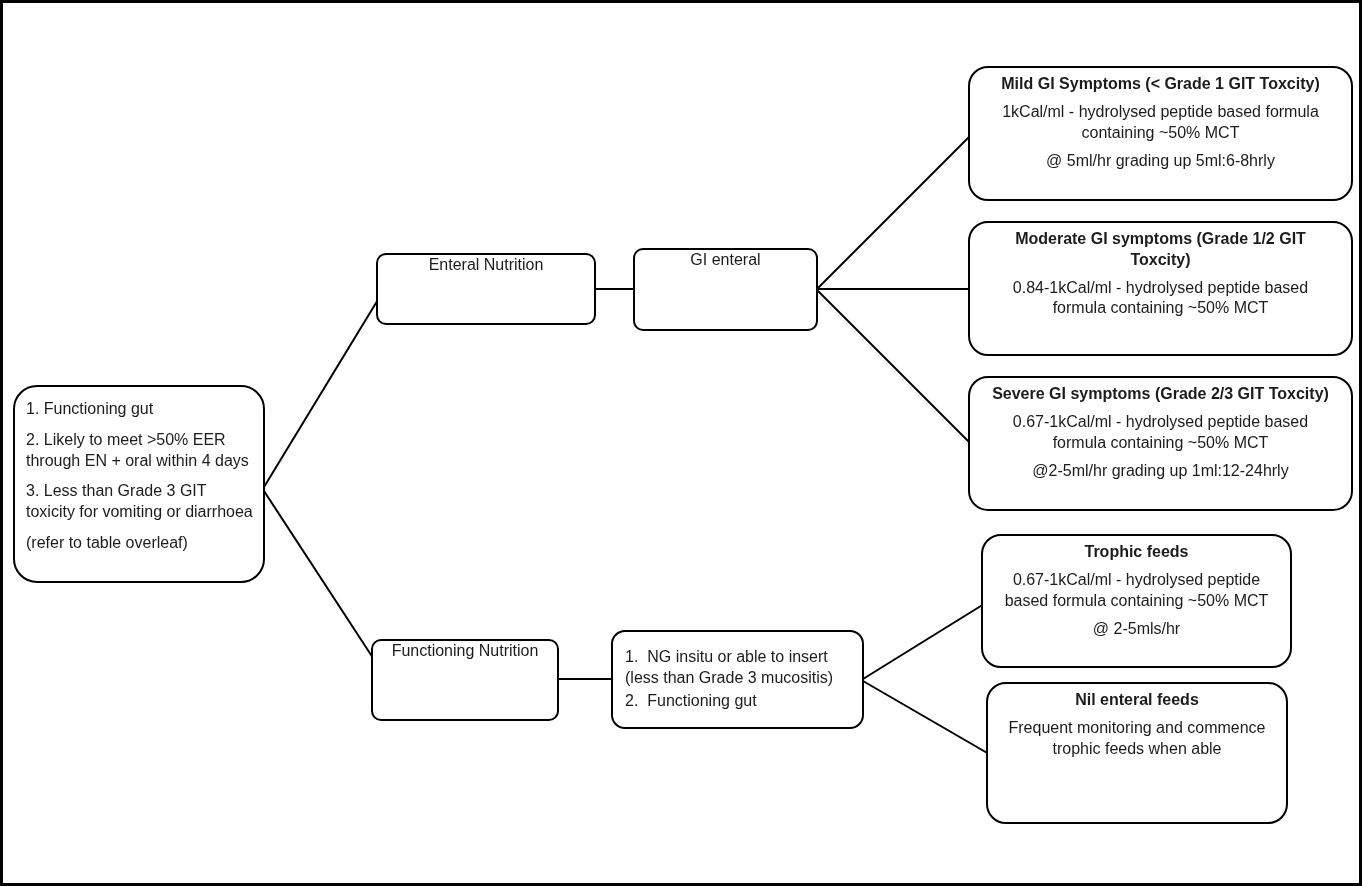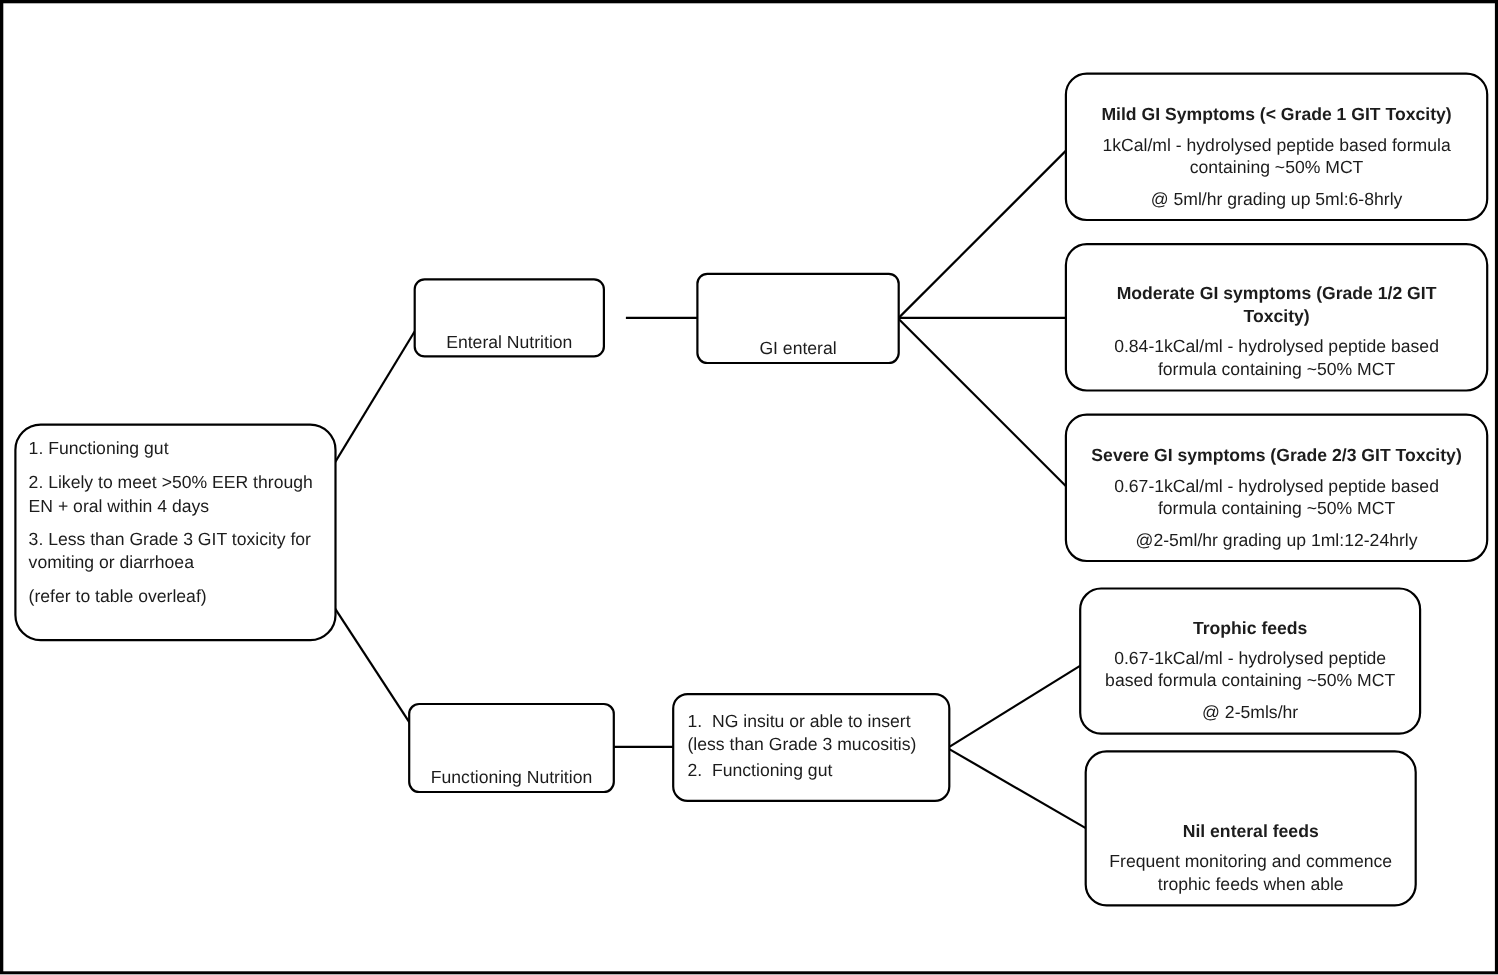--- a/index.html
+++ b/index.html
@@ -8,29 +8,29 @@
     box-sizing:border-box;border:3px solid #000;background:#fff;
     font-family:"Liberation Sans","DejaVu Sans",sans-serif;
     color:#1c1c1c;overflow:hidden;
   }
   svg.connectors{position:absolute;left:0;top:0;width:1362px;height:886px;pointer-events:none;z-index:0;}
   svg.connectors line{stroke:#000;stroke-width:2;}
   .node{
     position:absolute;box-sizing:border-box;background:#fff;
     border:2.5px solid #000;z-index:1;font-size:16px;line-height:1.3;
   }
-  .node.centered{display:flex;flex-direction:column;align-items:center;justify-content:flex-end;text-align:center;}
+  .node.centered{display:flex;flex-direction:column;align-items:center;justify-content:flex-start;text-align:center;}
   .node p{margin:0;}
   .rb{border-radius:20px;padding:6px 14px;}
   .rb .title{font-weight:bold;margin-bottom:7px;}
   .rb .body + .body{margin-top:8px;}
   .small{border-radius:10px;}
-  #criteria-box{left:10px;top:382px;width:293px;height:198px;border-radius:24px;padding:12px 8px 10px 11px;}
+  #criteria-box{left:10px;top:382px;width:252px;height:198px;border-radius:24px;padding:12px 8px 10px 11px;}
   #criteria-box p{margin:0 0 10px 0;}
-  #enteral-box{left:373px;top:250px;width:174px;height:72px;}
+  #enteral-box{left:373px;top:250px;width:220px;height:72px;}
   #gi-box{left:630px;top:245px;width:185px;height:83px;}
   #mild-box{left:965px;top:63px;width:385px;height:135px;}
   #moderate-box{left:965px;top:218px;width:385px;height:135px;}
   #severe-box{left:965px;top:373px;width:385px;height:135px;}
   #parenteral-box{left:368px;top:636px;width:188px;height:82px;}
   #ng-box{left:608px;top:627px;width:253px;height:99px;border-radius:14px;display:flex;flex-direction:column;justify-content:center;padding:4px 6px 4px 12px;}
   #ng-box p{margin:0;white-space:pre-wrap;}
   #ng-box p + p{margin-top:3px;}
   #trophic-box{left:978px;top:531px;width:311px;height:134px;}
   #nil-box{left:983px;top:679px;width:302px;height:142px;}

